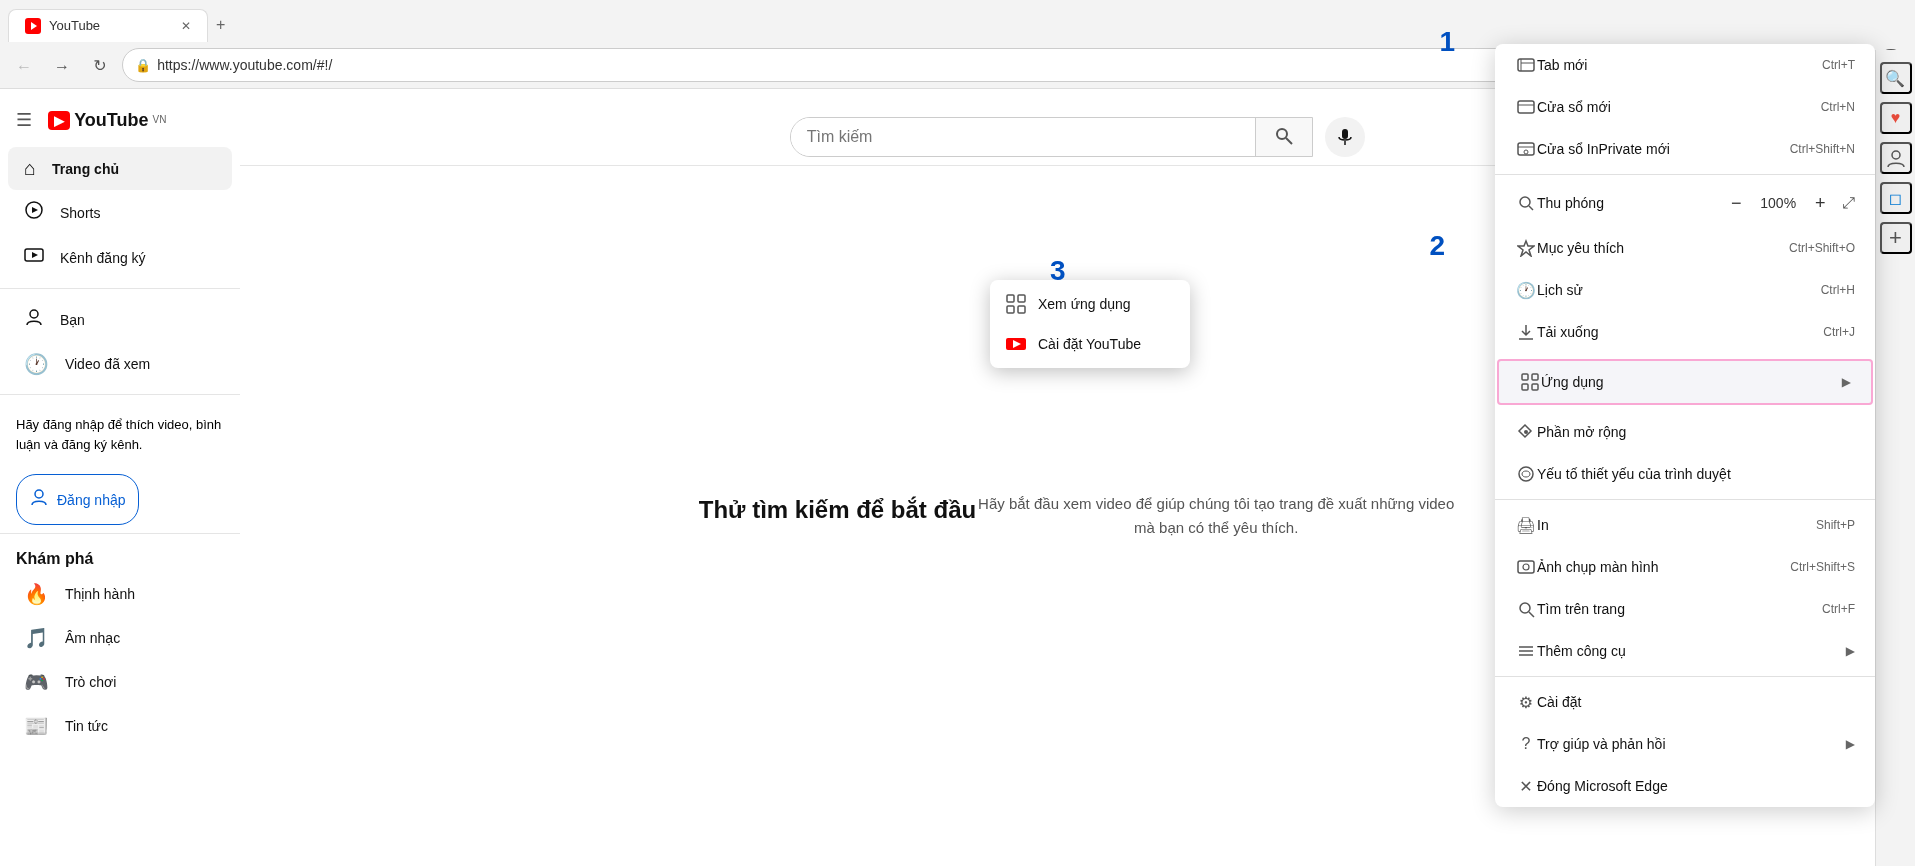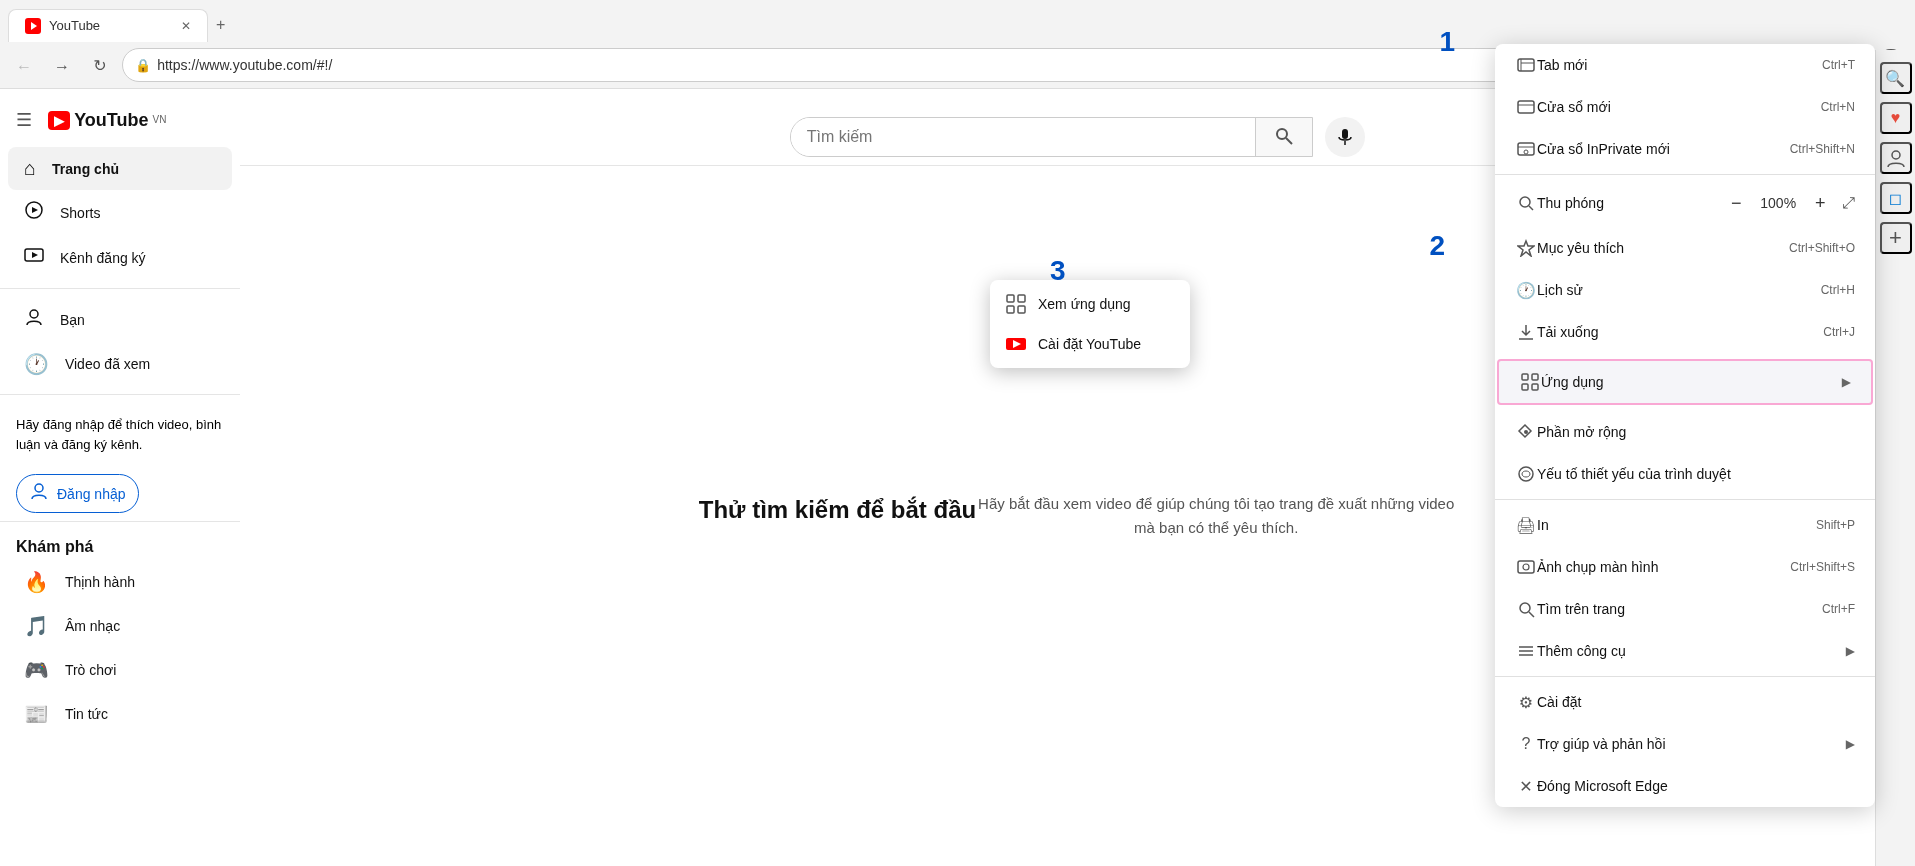--- a/index.html
+++ b/index.html
@@ -38,21 +38,21 @@
     .yt-logo-text { font-size: 18px; font-weight: bold; color: #111; }
     .yt-logo-vn { font-size: 10px; color: #666; align-self: flex-start; margin-top: 4px; }
 
     .yt-nav-item { display: flex; align-items: center; gap: 16px; padding: 10px 16px; cursor: pointer; border-radius: 8px; margin: 0 8px; font-size: 14px; color: #111; }
     .yt-nav-item.active { background: #f2f2f2; font-weight: bold; }
     .yt-nav-icon { font-size: 20px; color: #111; }
     .yt-nav-divider { height: 1px; background: #e5e5e5; margin: 8px 0; }
 
     .yt-section-title { padding: 8px 16px 4px; font-size: 16px; font-weight: 600; color: #111; }
     .login-prompt { padding: 12px 16px; font-size: 13px; color: #000000; line-height: 1.5; }
-    .login-btn { margin: 8px 16px; display: flex; align-items: center; gap: 8px; border: 1px solid #065fd4; border-radius: 20px; padding: 6px 12px; color: #065fd4; cursor: pointer; font-size: 14px; width: fit-content; }
+    .login-btn { margin: 8px 16px; display: flex; align-items: center; gap: 8px; border: 1px solid #065fd4; border-radius: 20px; padding: 12px 12px; color: #065fd4; cursor: pointer; font-size: 14px; width: fit-content; }
     .login-btn-icon { font-size: 18px; }
 
     
     .yt-main { flex: 1; display: flex; flex-direction: column; align-items: center; justify-content: flex-start; padding-top: 20px; background: #fff; overflow-y: auto; }
 
     .empty-state { display: flex; flex-direction: row; align-items: center; justify-content: center; flex: 1; padding: 60px 20px; text-align: center; }
     .empty-title { font-size: 24px; font-weight: bold; color: #111; margin-bottom: 12px; }
     .empty-subtitle { font-size: 15px; color: #555; line-height: 1.6; max-width: 480px; }
 
     

